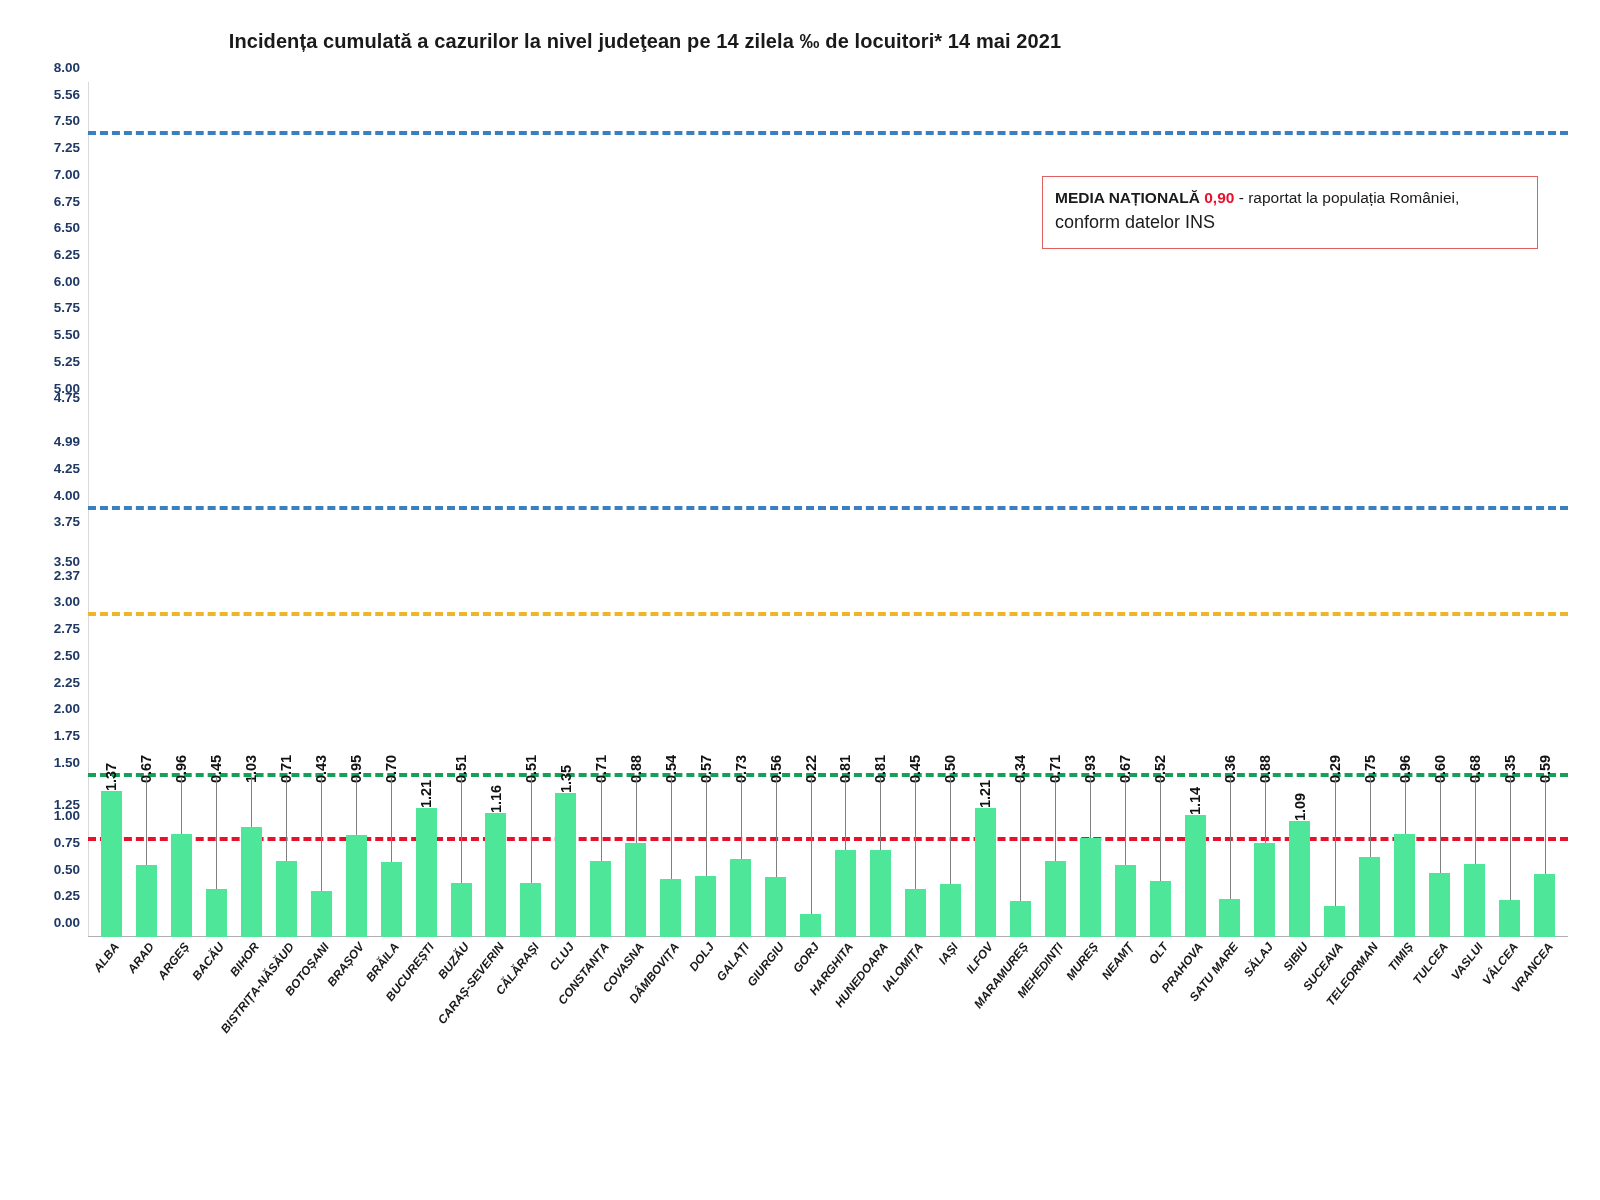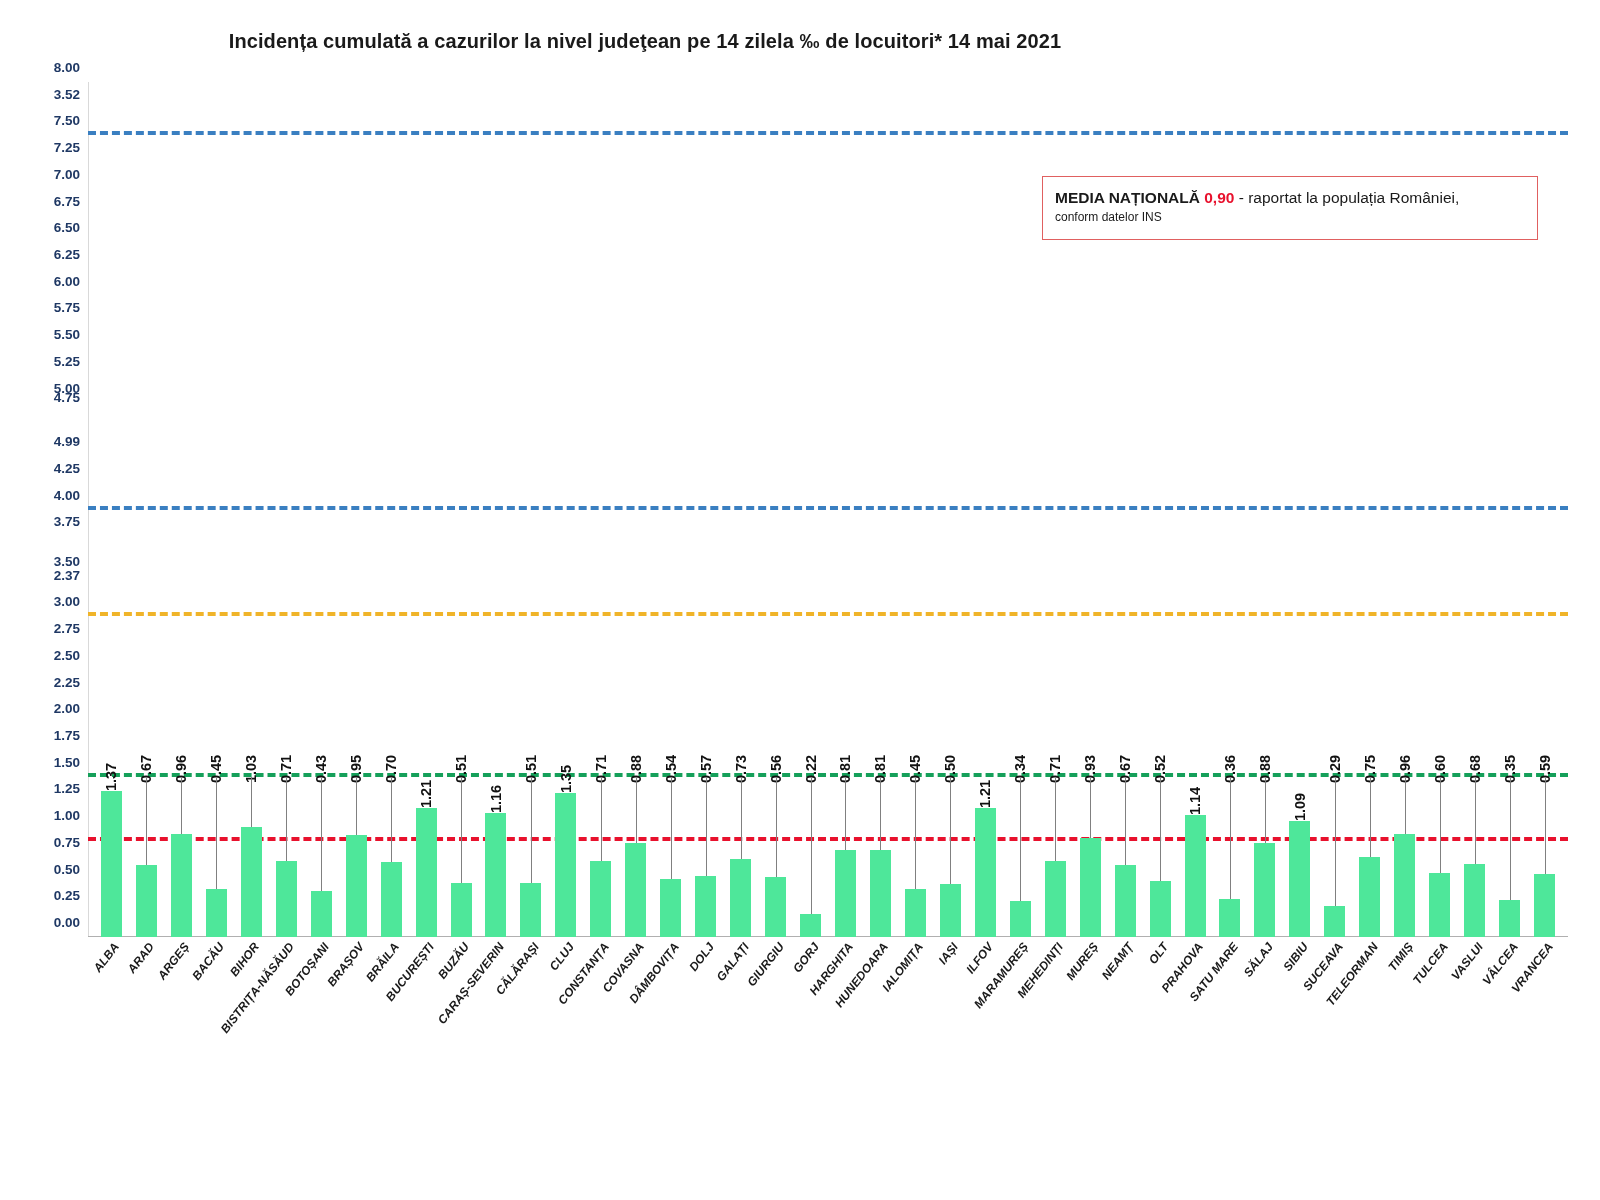--- a/index.html
+++ b/index.html
@@ -114,36 +114,36 @@
     width:496px;
     border:1.5px solid #e06060;
     background:#ffffff;
     padding:10px 12px 12px 12px;
     box-sizing:border-box;
     line-height:1.45;
   }
   .notebox .l1{font-size:15.5px;color:#1a1a1a;}
   .notebox .strong{font-weight:bold;}
   .notebox .red{color:#e8112d;font-weight:bold;}
-  .notebox .l2{font-size:12px;color:#1a1a1a;}
+  .notebox .l2{font-size:18px;color:#1a1a1a;}
 </style>
 </head>
 <body>
 
 <div class="page">
 
   <div class="title">Incidența cumulată a cazurilor la nivel judeţean pe 14 zilela ‰ de locuitori*  14 mai 2021</div>
 
   <div class="plot">
     <div class="axis-left"></div>
     <div class="axis-bottom"></div>
 
     <div id="yticks">
         <div class="ytick" style="bottom: 855px;">8.00</div>
-        <div class="ytick" style="bottom: 828.281px;">3.52</div>
+        <div class="ytick" style="bottom: 828.281px;">5.56</div>
         <div class="ytick" style="bottom: 801.562px;">7.50</div>
         <div class="ytick" style="bottom: 774.844px;">7.25</div>
         <div class="ytick" style="bottom: 748.125px;">7.00</div>
         <div class="ytick" style="bottom: 721.406px;">6.75</div>
         <div class="ytick" style="bottom: 694.688px;">6.50</div>
         <div class="ytick" style="bottom: 667.969px;">6.25</div>
         <div class="ytick" style="bottom: 641.25px;">6.00</div>
         <div class="ytick" style="bottom: 614.531px;">5.75</div>
         <div class="ytick" style="bottom: 587.812px;">5.50</div>
         <div class="ytick" style="bottom: 561.094px; margin-left: 15px;">5.25</div>
@@ -155,21 +155,21 @@
         <div class="ytick" style="bottom: 400.781px;">3.75</div>
         <div class="ytick" style="bottom: 361px;">3.50</div>
         <div class="ytick" style="bottom: 347.344px;">2.37</div>
         <div class="ytick" style="bottom: 320.625px;">3.00</div>
         <div class="ytick" style="bottom: 293.906px;">2.75</div>
         <div class="ytick" style="bottom: 267.188px;">2.50</div>
         <div class="ytick" style="bottom: 240.469px;">2.25</div>
         <div class="ytick" style="bottom: 213.75px;">2.00</div>
         <div class="ytick" style="bottom: 187.031px;">1.75</div>
         <div class="ytick" style="bottom: 160.312px;">1.50</div>
-        <div class="ytick" style="bottom: 134px;">1.25</div>
+        <div class="ytick" style="bottom: 118px;">1.25</div>
         <div class="ytick" style="bottom: 106.875px;">1.00</div>
         <div class="ytick" style="bottom: 80.1562px;">0.75</div>
         <div class="ytick" style="bottom: 53.4375px;">0.50</div>
         <div class="ytick" style="bottom: 26.7188px;">0.25</div>
         <div class="ytick" style="bottom: 0px;">0.00</div>
       </div>
     <div id="hlines">
         <div class="hline" style="bottom: 801.562px; border-top-color: rgb(58, 127, 193);"></div>
         <div class="hline" style="bottom: 427.5px; border-top-color: rgb(58, 127, 193);"></div>
         <div class="hline" style="bottom: 320.625px; border-top-color: rgb(240, 180, 41);"></div>

